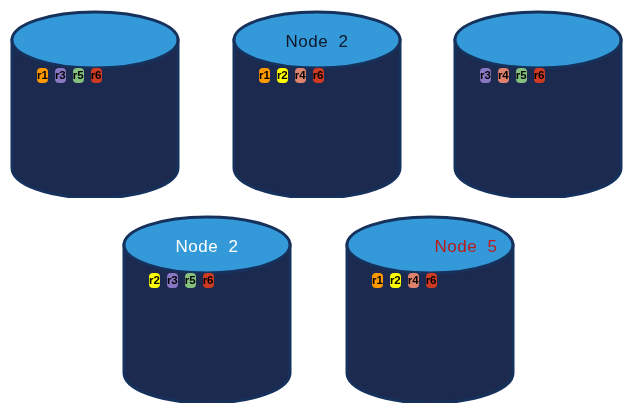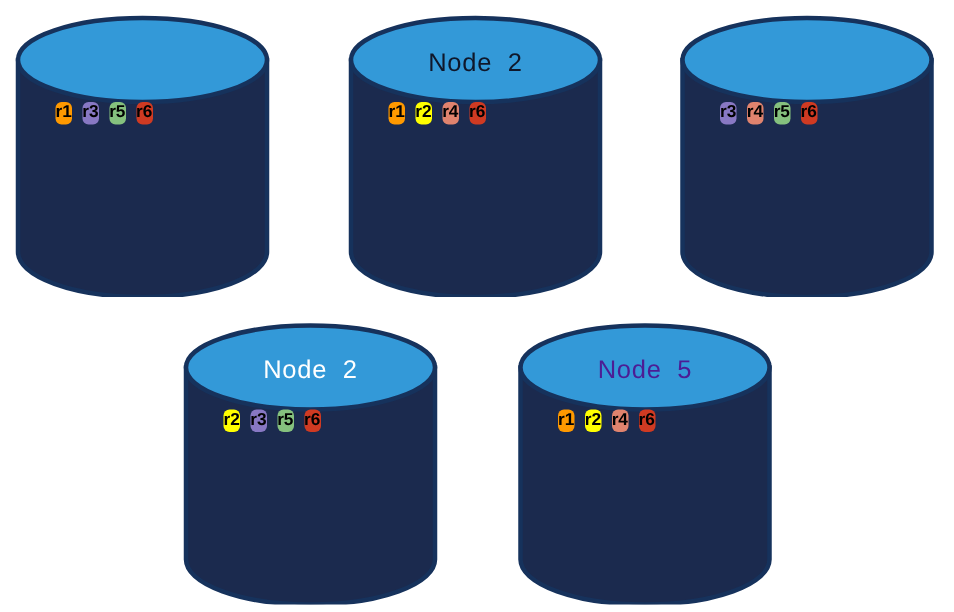--- a/index.html
+++ b/index.html
@@ -113,21 +113,21 @@
         <div class="shard" style="background: rgb(136, 120, 195);">r3</div>
         <div class="shard" style="background: rgb(133, 193, 126);">r5</div>
         <div class="shard" style="background: rgb(207, 58, 34);">r6</div>
       </div>
     </div>
     <div class="node" style="left: 345px; top: 215px;">
       <svg class="node-svg" viewBox="0 0 170 188">
         <path d="M 2 30 L 2 158 A 83 30 0 0 0 168 158 L 168 30 Z" fill="#1b2a4e" stroke="#16325c" stroke-width="3"></path>
         <ellipse cx="85" cy="30" rx="83" ry="28" fill="#3399d8" stroke="#16325c" stroke-width="3"></ellipse>
       </svg>
-      <div class="node-title" style="color: #4c1d95;">Node  5</div>
+      <div class="node-title" style="color: #b91c1c; padding-left: 36px;">Node  5</div>
       <div class="shards">
         <div class="shard" style="background: rgb(255, 153, 0);">r1</div>
         <div class="shard" style="background: rgb(255, 255, 0);">r2</div>
         <div class="shard" style="background: rgb(224, 131, 110);">r4</div>
         <div class="shard" style="background: rgb(207, 58, 34);">r6</div>
       </div>
     </div>
   </div>
 
 </body></html>

